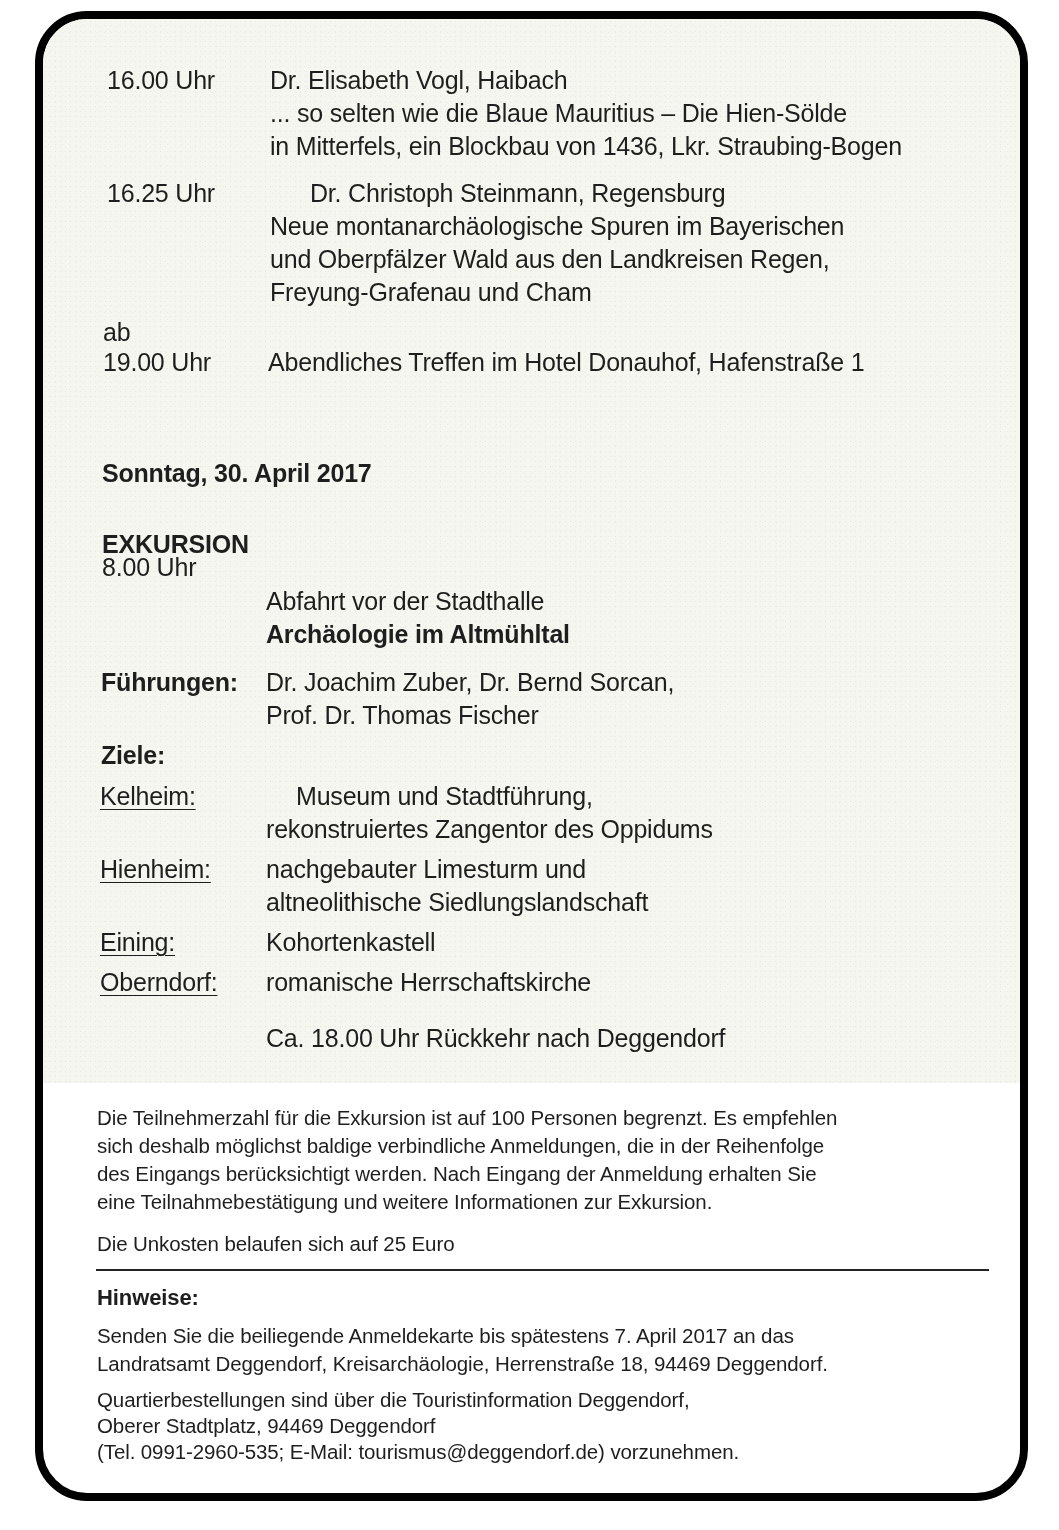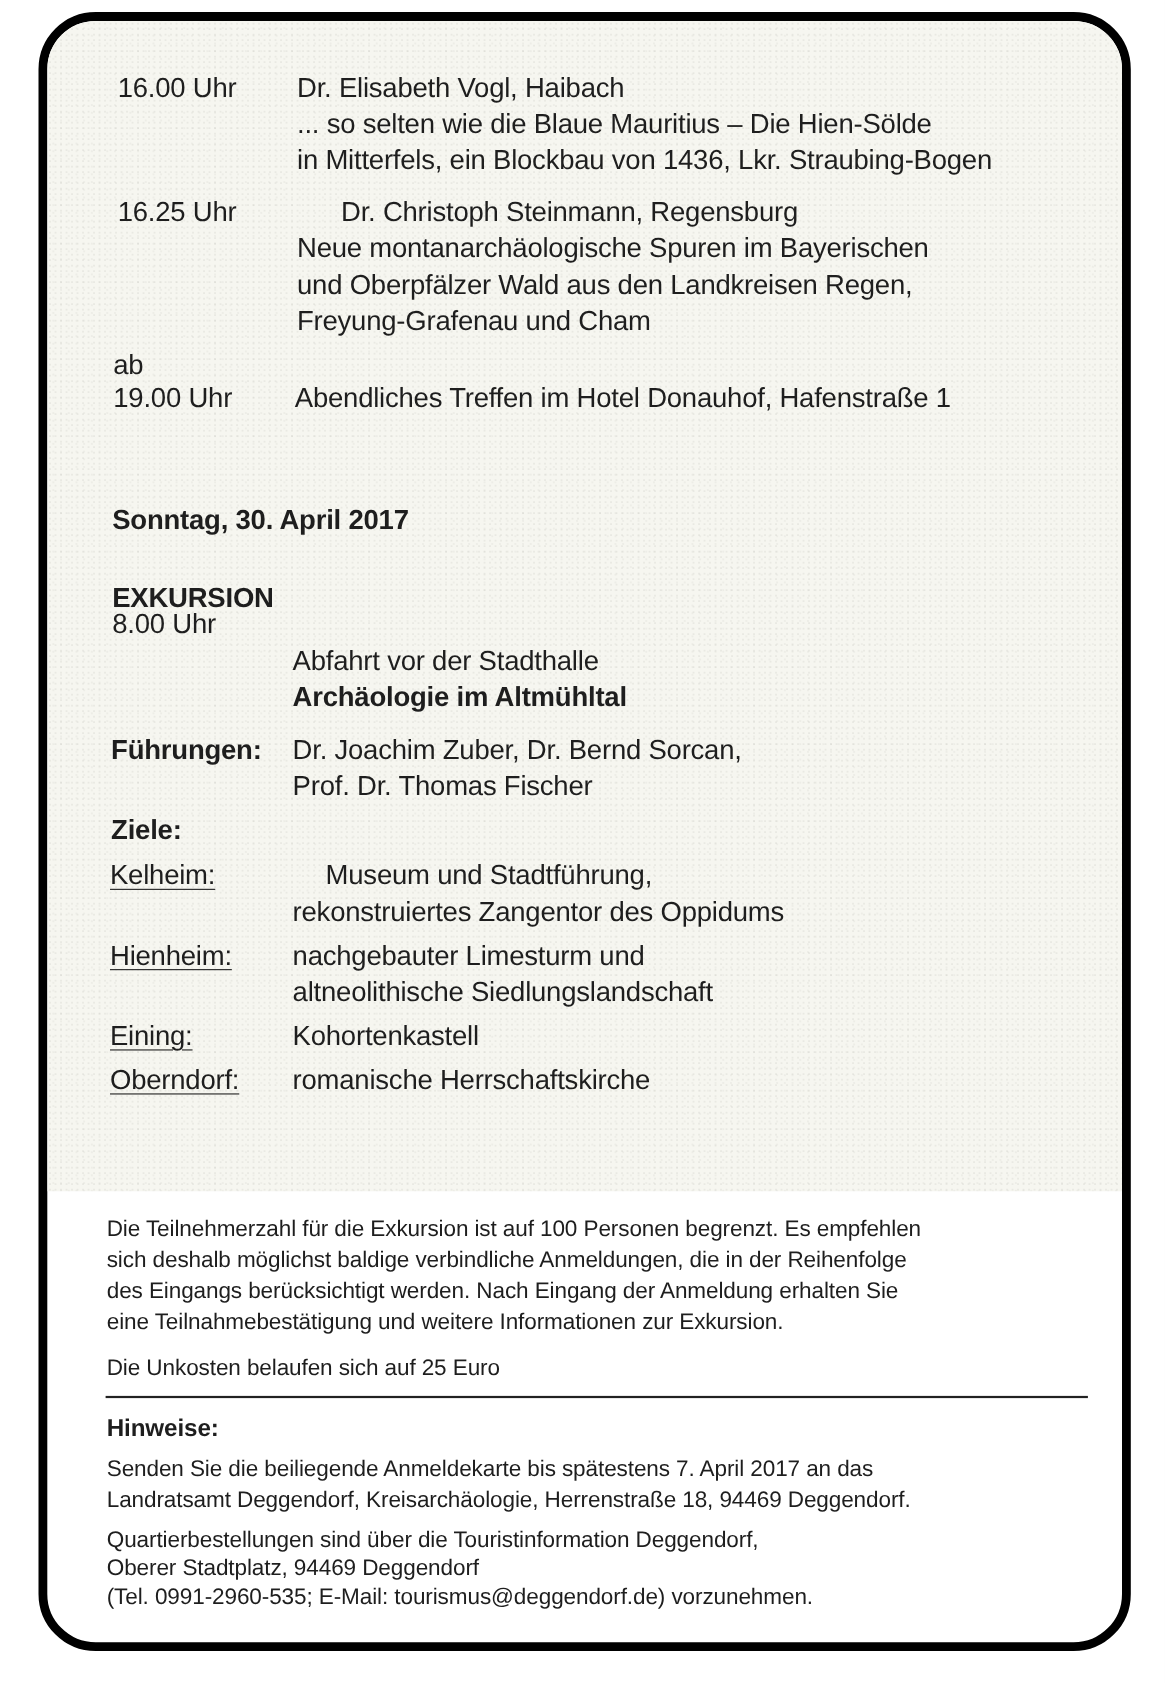--- a/index.html
+++ b/index.html
@@ -108,20 +108,21 @@
   <div>
     <div class="abs t26 u" style="left:57px; top:907px;">Eining:</div>
     <div class="abs t26" style="left:223px; top:907px;">Kohortenkastell</div>
   </div>
 
   <div>
     <div class="abs t26 u" style="left:57px; top:947px;">Oberndorf:</div>
     <div class="abs t26" style="left:223px; top:947px;">romanische Herrschaftskirche</div>
   </div>
 
+  <div class="abs t26" style="left:223px; top:1003px;">Ca. 18.00 Uhr Rückkehr nach Deggendorf</div>
 
   <div>
     <div class="abs t21" style="left:54px; top:1085px;">Die Teilnehmerzahl für die Exkursion ist auf 100 Personen begrenzt. Es empfehlen</div>
     <div class="abs t21" style="left:54px; top:1113px;">sich deshalb möglichst baldige verbindliche Anmeldungen, die in der Reihenfolge</div>
     <div class="abs t21" style="left:54px; top:1141px;">des Eingangs berücksichtigt werden. Nach Eingang der Anmeldung erhalten Sie</div>
     <div class="abs t21" style="left:54px; top:1169px;">eine Teilnahmebestätigung und weitere Informationen zur Exkursion.</div>
     <div class="abs t21" style="left:54px; top:1211px;">Die Unkosten belaufen sich auf 25 Euro</div>
   </div>
 
   <div class="divider"></div>

